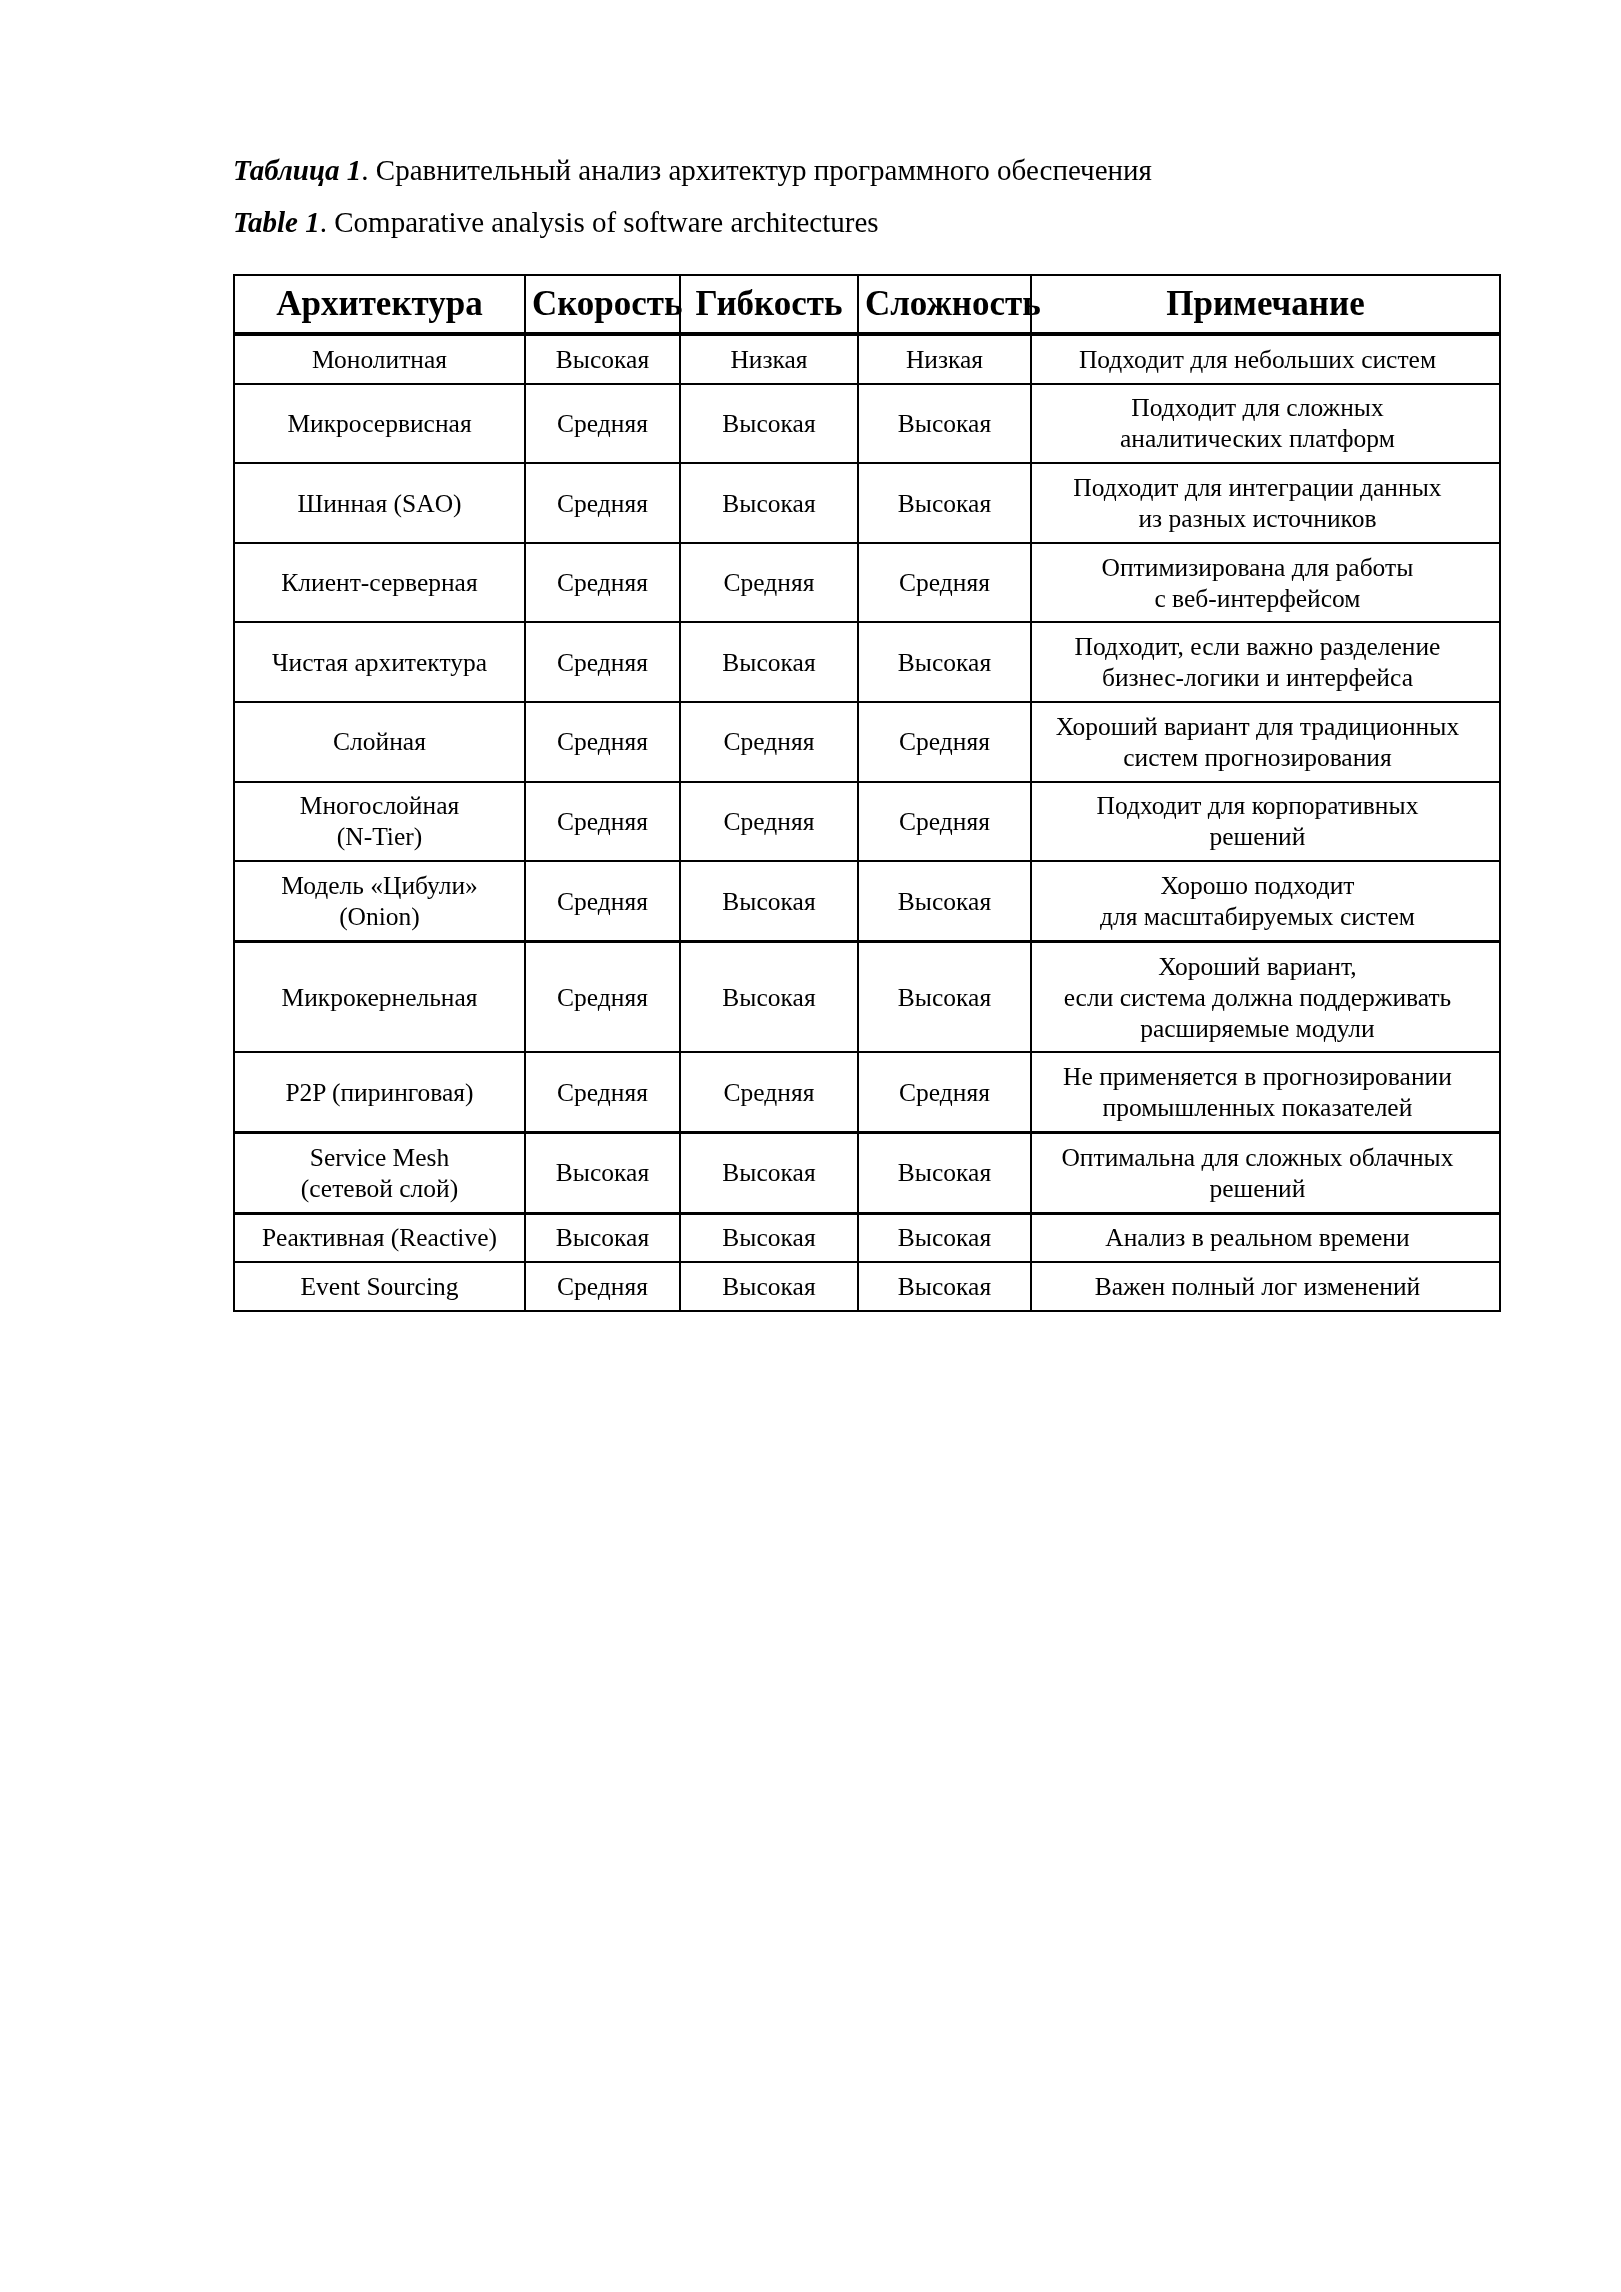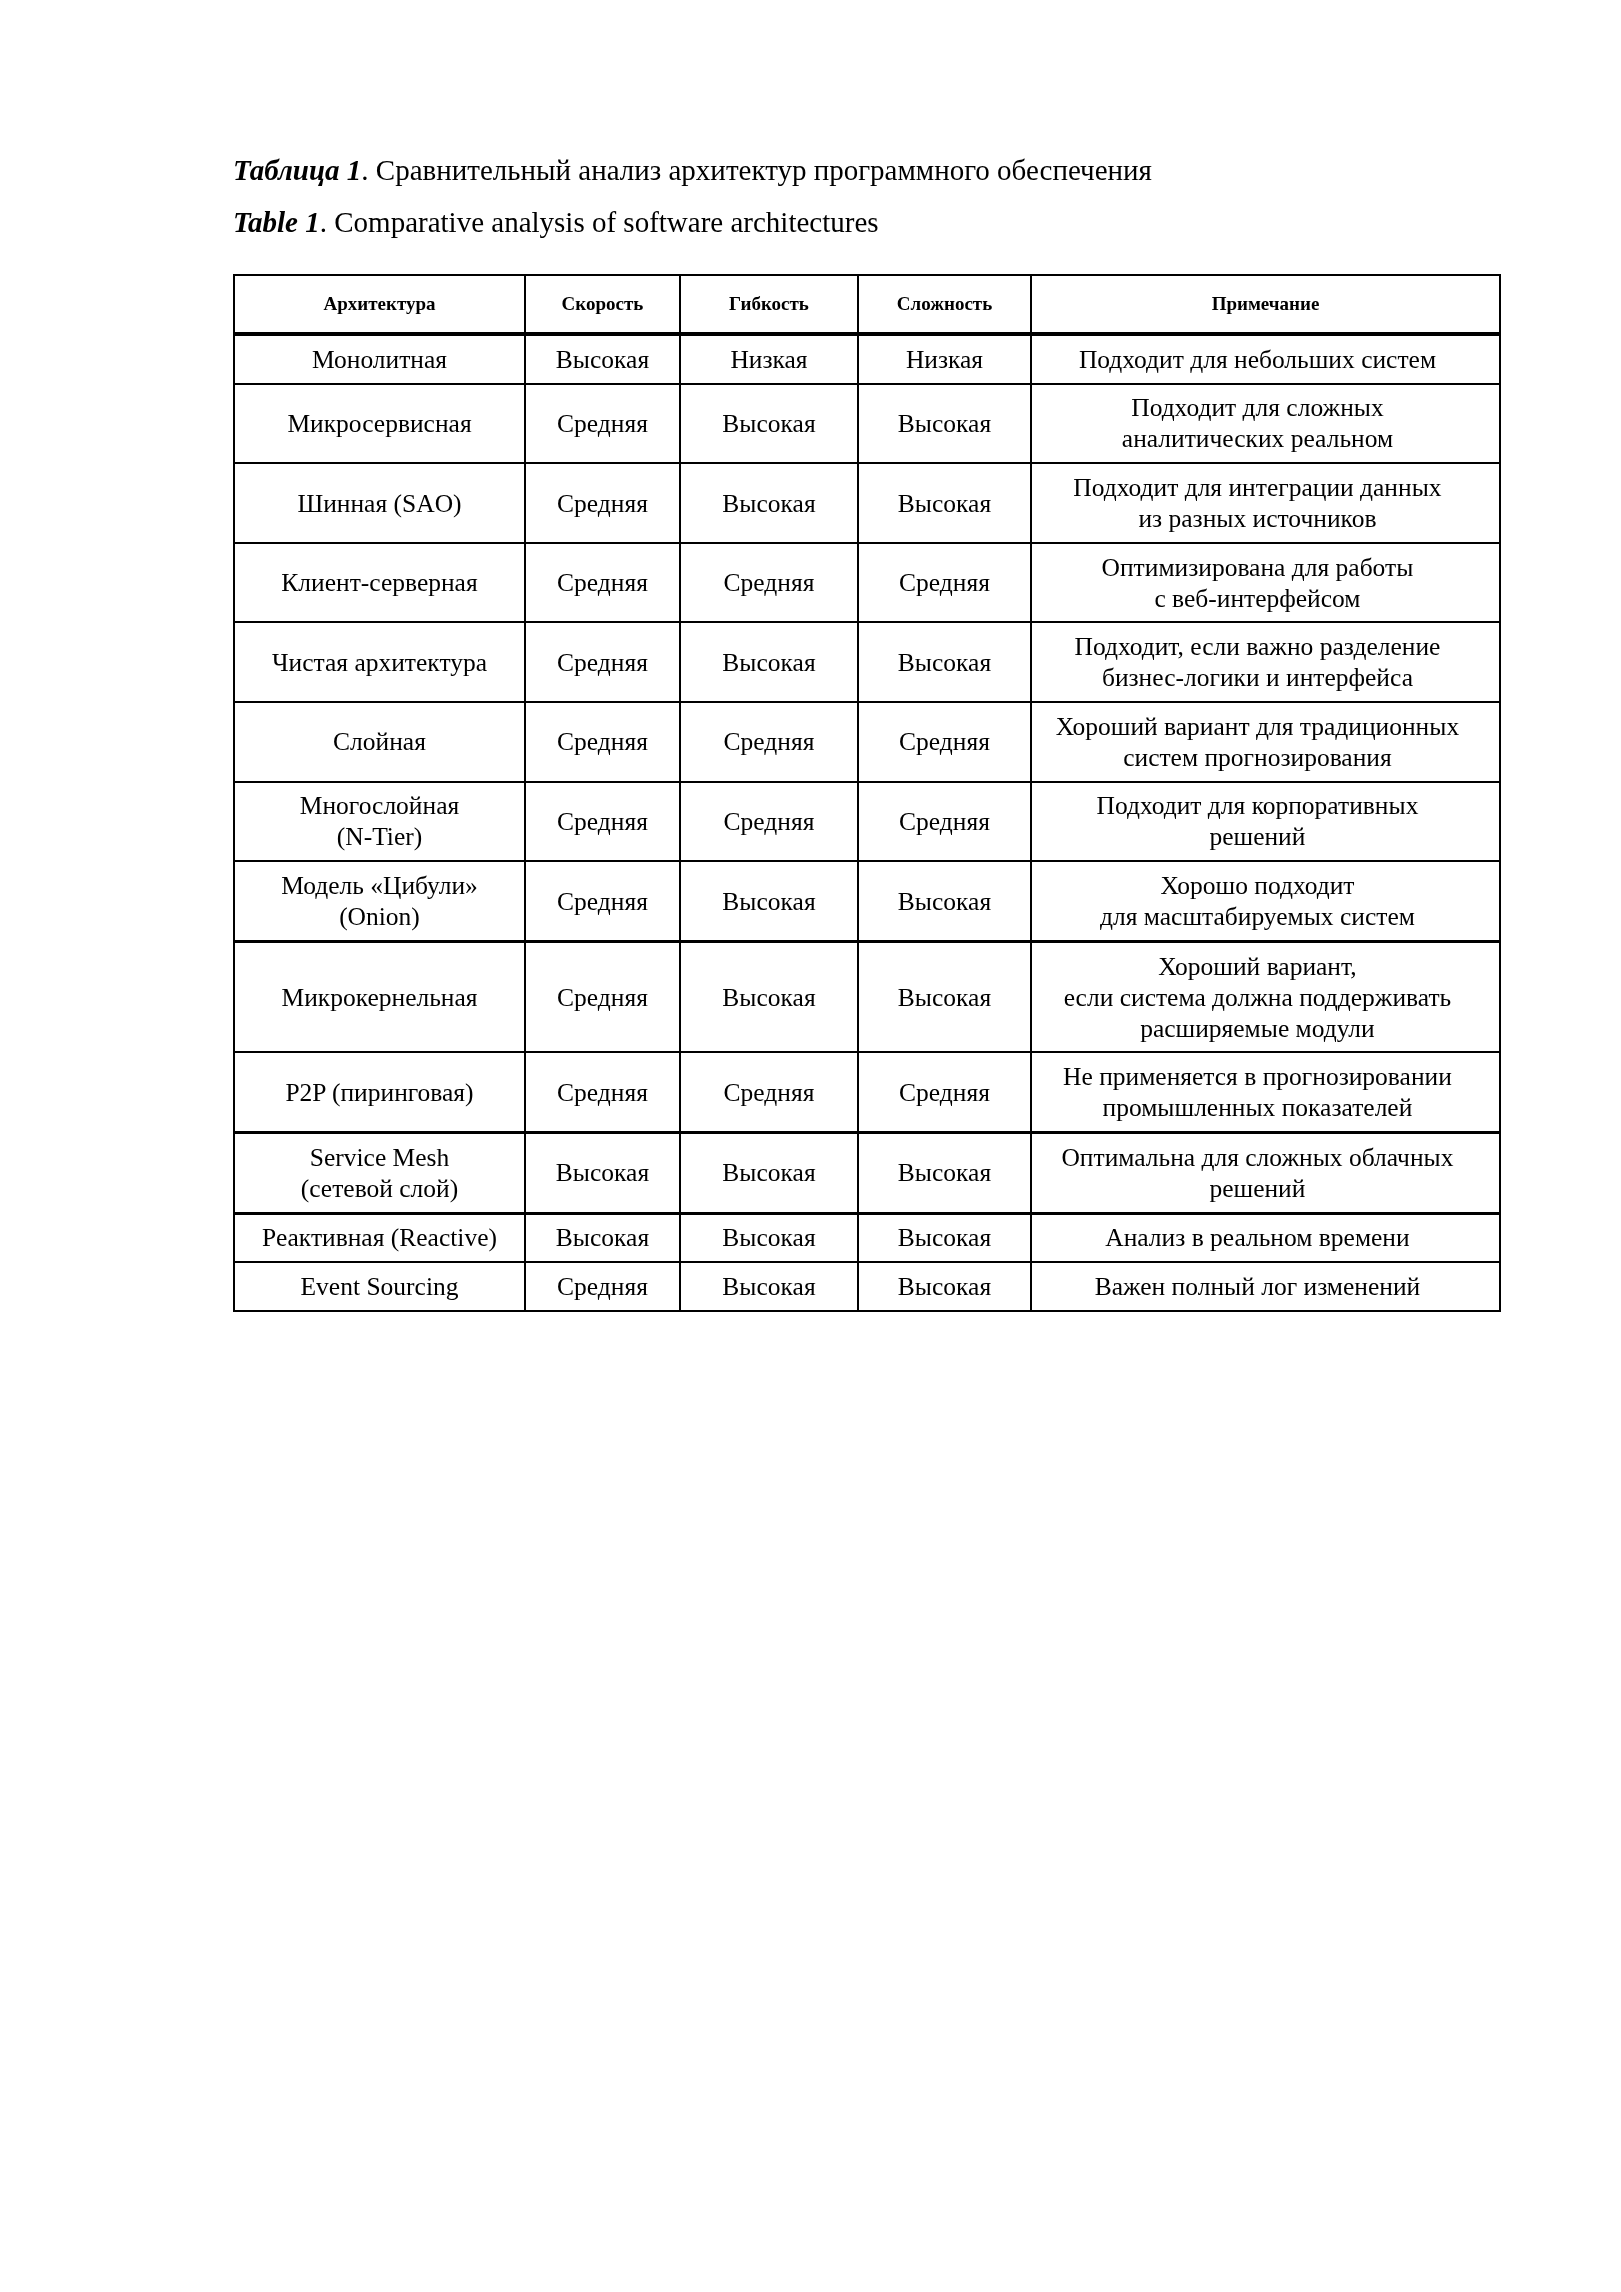--- a/index.html
+++ b/index.html
@@ -42,21 +42,21 @@
     text-align:center;
     vertical-align:middle;
     font-size:25.5px;
     line-height:31px;
     white-space:pre-line;
     padding:7.8px 5.9px;
     color:#000000;
   }
   .arch thead th{
     font-weight:bold;
-    font-size:19px;
+    font-size:35px;
     border-bottom:4.9px solid #000000;
     padding:12.7px 5.9px;
   }
   .arch tbody tr.thick-bottom td{
     border-bottom:3.9px solid #000000;
   }
   .arch td.note-cell{
     padding-left:3.9px;
     padding-right:20px;
   }
@@ -95,21 +95,21 @@
     <td>Низкая</td>
     <td>Низкая</td>
     <td class="note-cell">Подходит для небольших систем</td>
   </tr>
           <tr>
     <td>Микросервисная</td>
     <td>Средняя</td>
     <td>Высокая</td>
     <td>Высокая</td>
     <td class="note-cell">Подходит для сложных
-аналитических реальном</td>
+аналитических платформ</td>
   </tr>
           <tr>
     <td>Шинная (SAO)</td>
     <td>Средняя</td>
     <td>Высокая</td>
     <td>Высокая</td>
     <td class="note-cell">Подходит для интеграции данных
 из разных источников</td>
   </tr>
           <tr>

